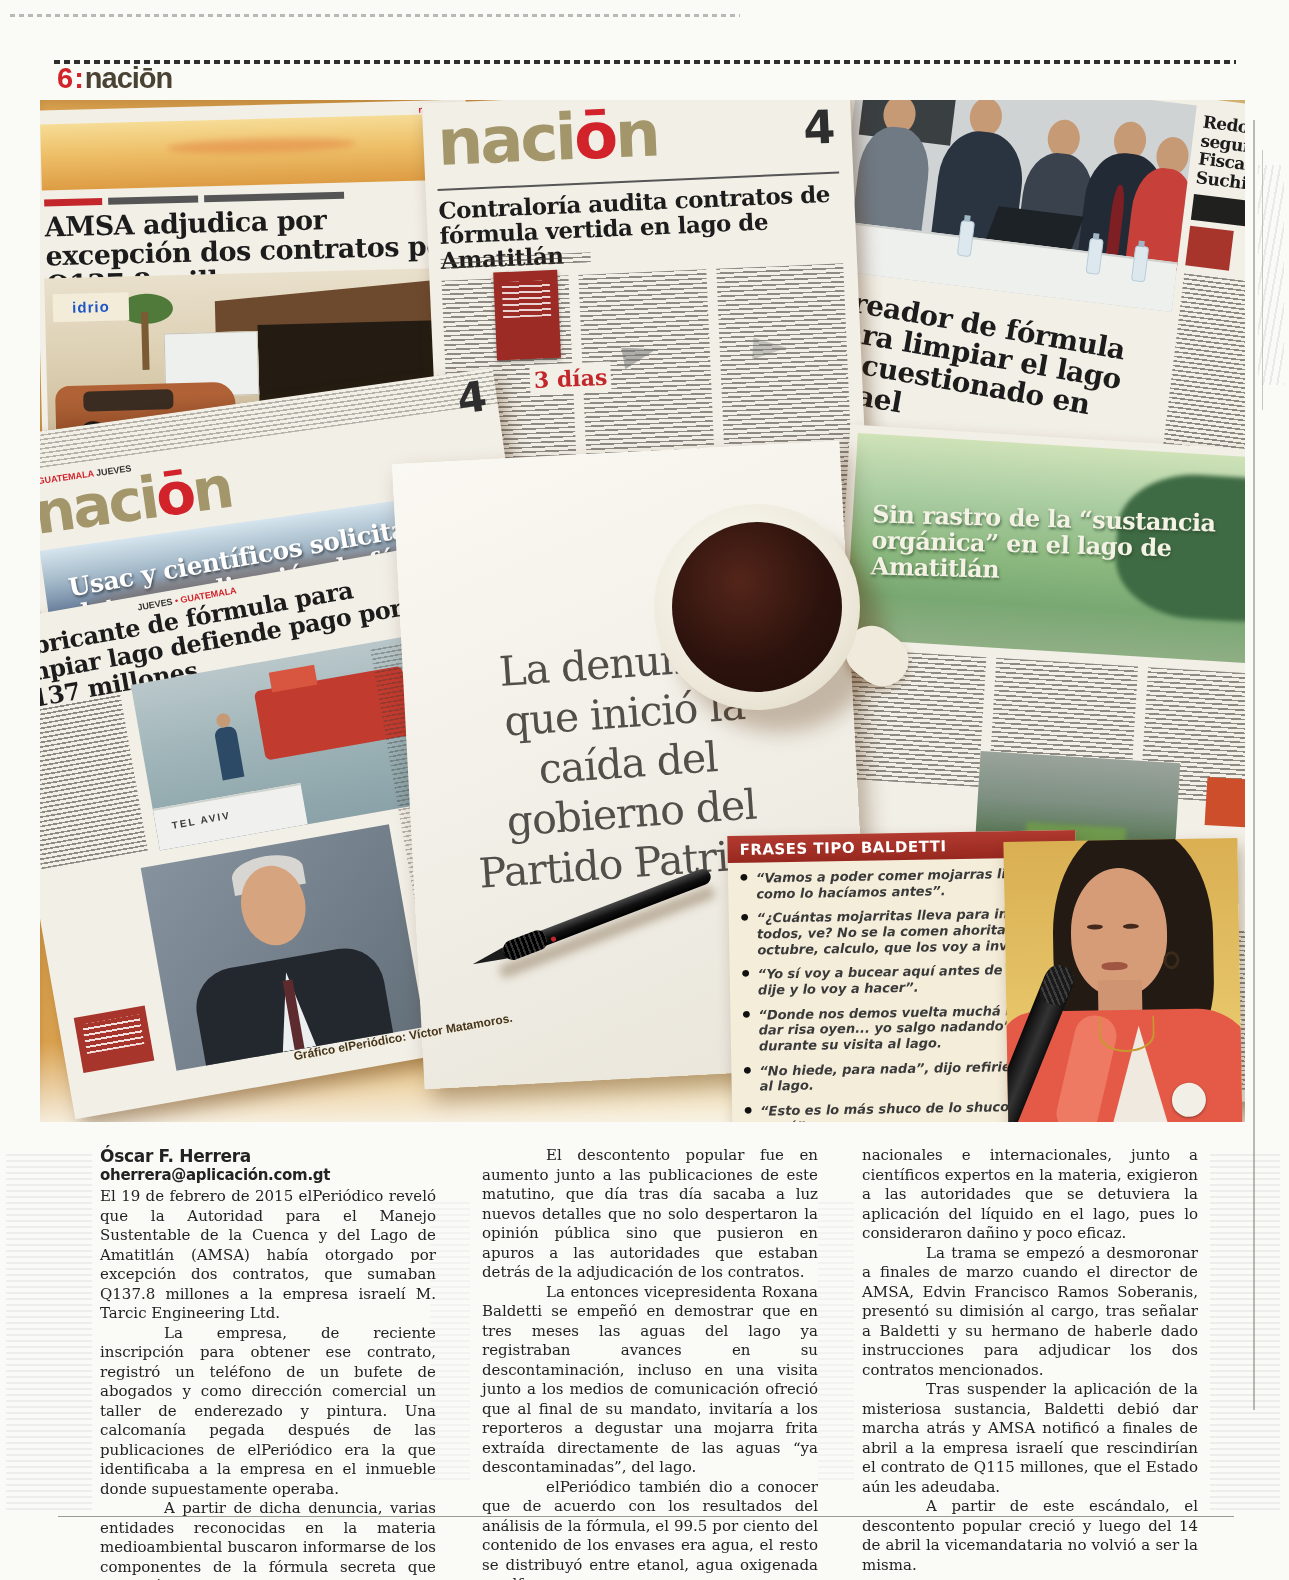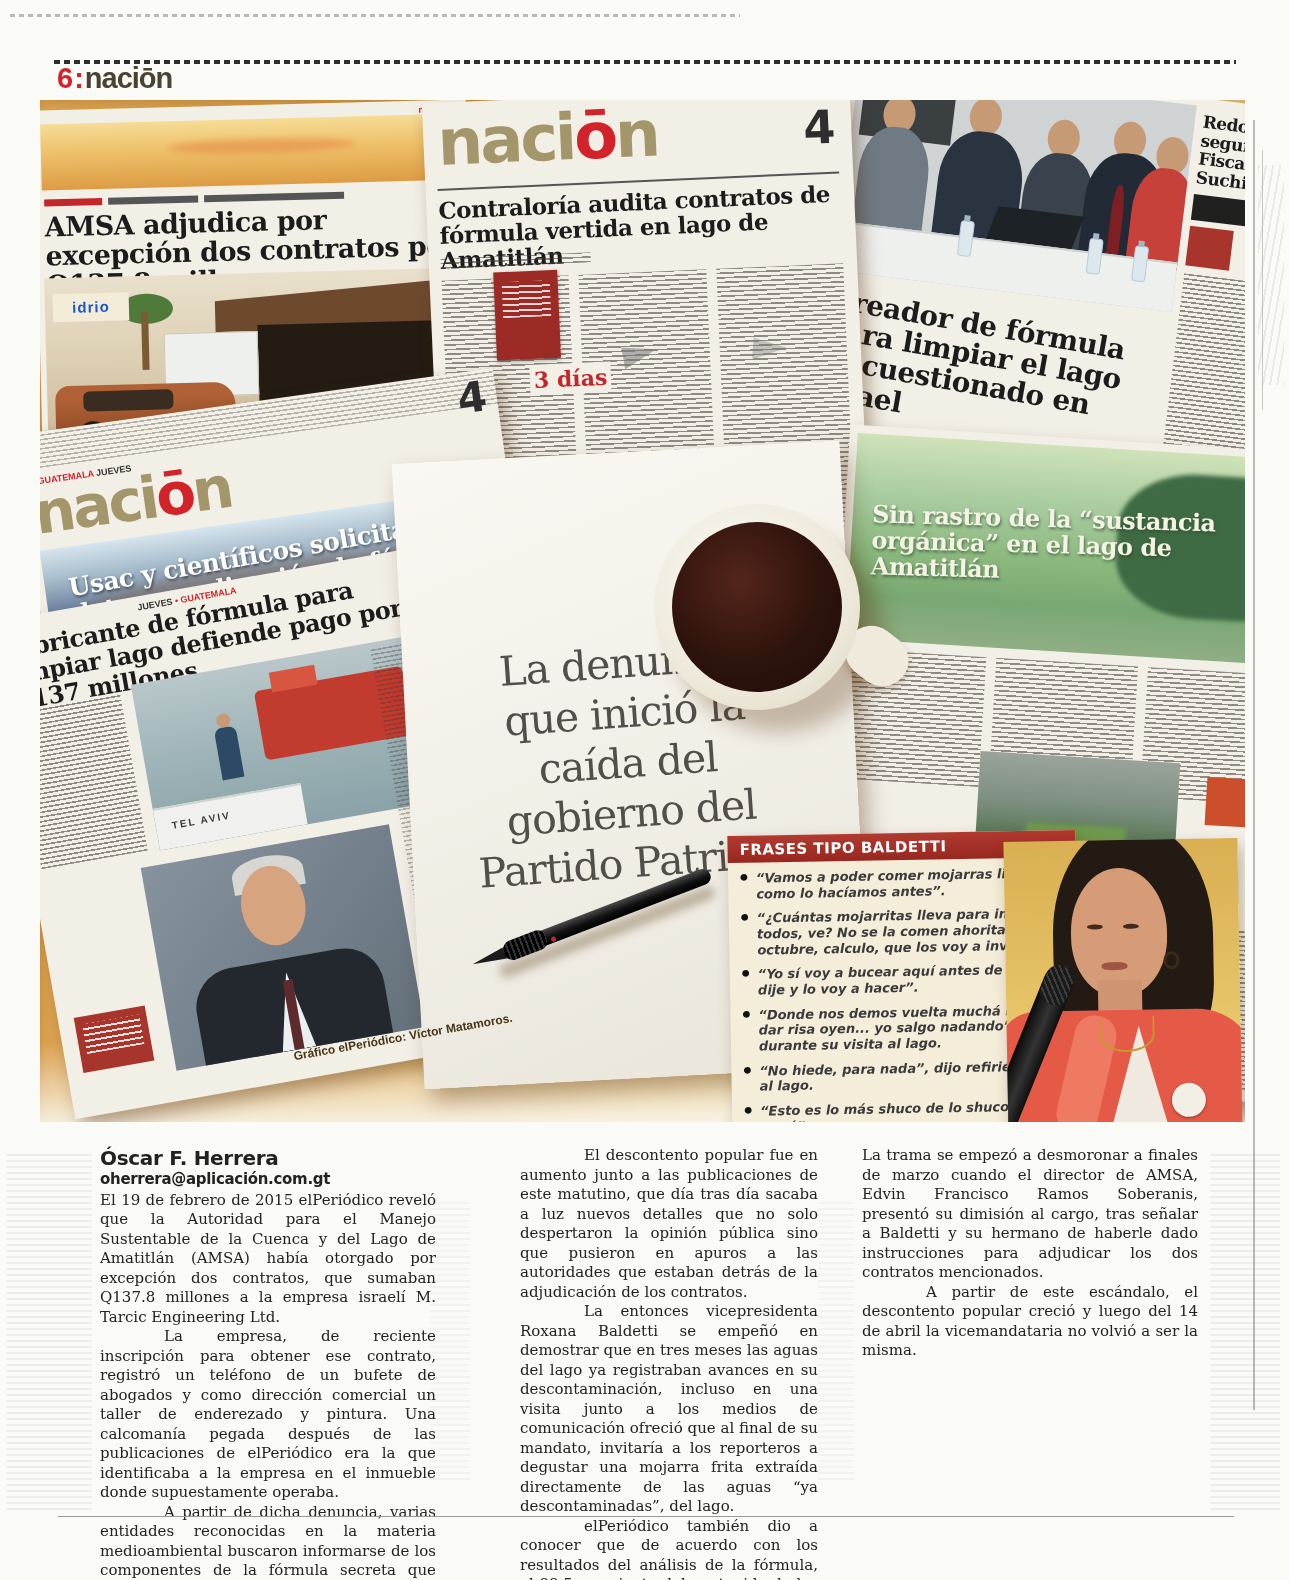--- a/index.html
+++ b/index.html
@@ -204,27 +204,27 @@
   .b-mic::before{content:"";position:absolute;left:1px;top:-2px;width:28px;height:40px;border-radius:12px;
     background:repeating-linear-gradient(45deg,#1a1a1a 0 3px,#3d3d3d 3px 5px);}
   
   .credit{position:absolute;left:252px;top:930px;z-index:7;transform:rotate(-10deg);
     font-size:12px;font-weight:bold;color:#44351c;text-shadow:0 1px 1px rgba(255,240,200,.4);}
   
   .article{position:absolute;left:0;top:1122px;width:1289px;height:400px;
     font-family:"DejaVu Serif","Liberation Serif",serif;color:#222;}
   .col{position:absolute;top:24px;width:336px;text-align:justify;font-size:15px;line-height:1.30;}
   .col1{left:100px;} .col2{left:482px;} .col3{left:862px;}
-  .byline{font-weight:bold;font-size:20px;line-height:1.2;font-family:"DejaVu Sans",sans-serif;letter-spacing:-.3px;}
+  .byline{font-weight:bold;font-size:17px;line-height:1.2;font-family:"DejaVu Sans",sans-serif;letter-spacing:-.3px;}
   .byline-email{font-weight:bold;font-size:15px;line-height:1.25;margin-bottom:2px;
     font-family:"DejaVu Sans",sans-serif;letter-spacing:-.3px;}
   .para{margin:0;}
   .col1 .para:not(:first-child){text-indent:64px;}
   .col3 .para:not(:first-child){text-indent:64px;}
-  .col2 .para{text-indent:64px;margin-left:38px;}
+  .col2 .para{text-indent:64px;}
   .col2 .para:first-child{text-indent:64px;}
   .bottom-rule{position:absolute;left:58px;top:1516px;width:1176px;height:1px;background:#9a9a95;}
   .kseg-red{background:#c3272b;} .kseg-dark{background:#555;}
 </style>
 </head>
 <body>
 
 <div class="page">
 
   <div class="scan-line-top"></div>
@@ -443,20 +443,22 @@
     </div>
     <div class="col col2">
       <div>
           <p class="para">El descontento popular fue en aumento junto a las publicaciones de este matutino, que día tras día sacaba a luz nuevos detalles que no solo despertaron la opinión pública sino que pusieron en apuros a las autoridades que estaban detrás de la adjudicación de los contratos.</p>
           <p class="para">La entonces vicepresidenta Roxana Baldetti se empeñó en demostrar que en tres meses las aguas del lago ya registraban avances en su descontaminación, incluso en una visita junto a los medios de comunicación ofreció que al final de su mandato, invitaría a los reporteros a degustar una mojarra frita extraída directamente de las aguas “ya descontaminadas”, del lago.</p>
           <p class="para">elPeriódico también dio a conocer que de acuerdo con los resultados del análisis de la fórmula, el 99.5 por ciento del contenido de los envases era agua, el resto se distribuyó entre etanol, agua oxigenada y sulfuro.</p>
         </div>
     </div>
     <div class="col col3">
       <div>
+          <p class="para">nacionales e internacionales, junto a científicos expertos en la materia, exigieron a las autoridades que se detuviera la aplicación del líquido en el lago, pues lo consideraron dañino y poco eficaz.</p>
           <p class="para">La trama se empezó a desmoronar a finales de marzo cuando el director de AMSA, Edvin Francisco Ramos Soberanis, presentó su dimisión al cargo, tras señalar a Baldetti y su hermano de haberle dado instrucciones para adjudicar los dos contratos mencionados.</p>
+          <p class="para">Tras suspender la aplicación de la misteriosa sustancia, Baldetti debió dar marcha atrás y AMSA notificó a finales de abril a la empresa israelí que rescindirían el contrato de Q115 millones, que el Estado aún les adeudaba.</p>
           <p class="para">A partir de este escándalo, el descontento popular creció y luego del 14 de abril la vicemandataria no volvió a ser la misma.</p>
         </div>
     </div>
   </div>
 
   <div class="bottom-rule"></div>
 </div>
 
 </body></html>

